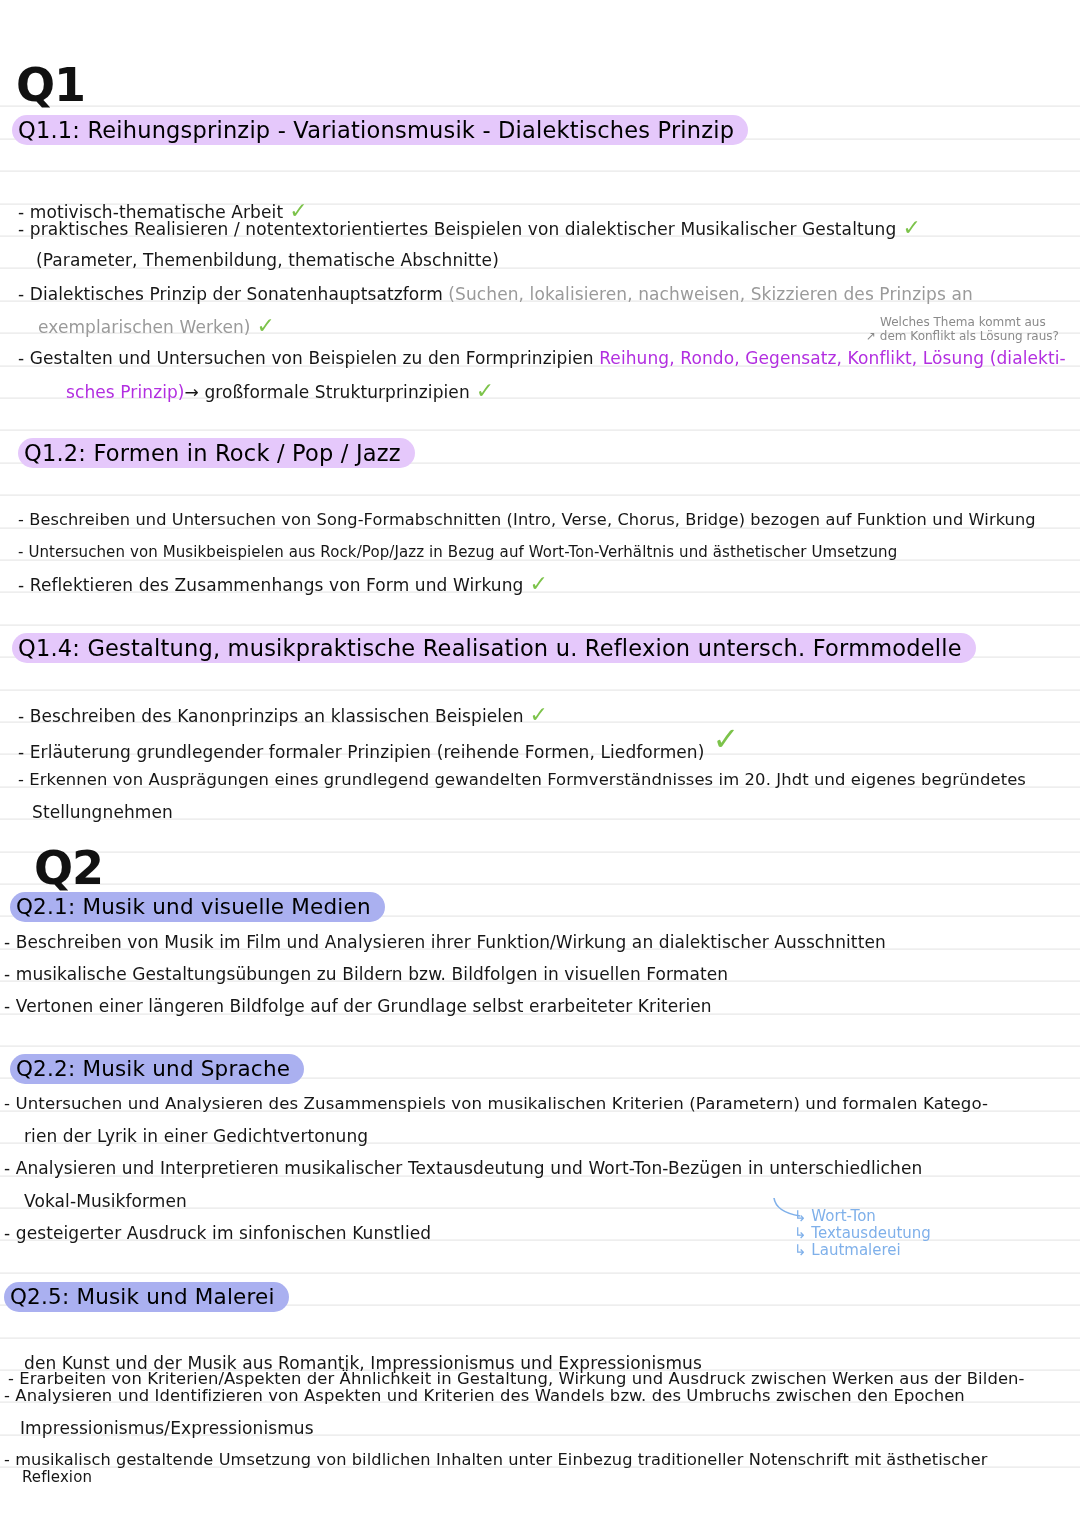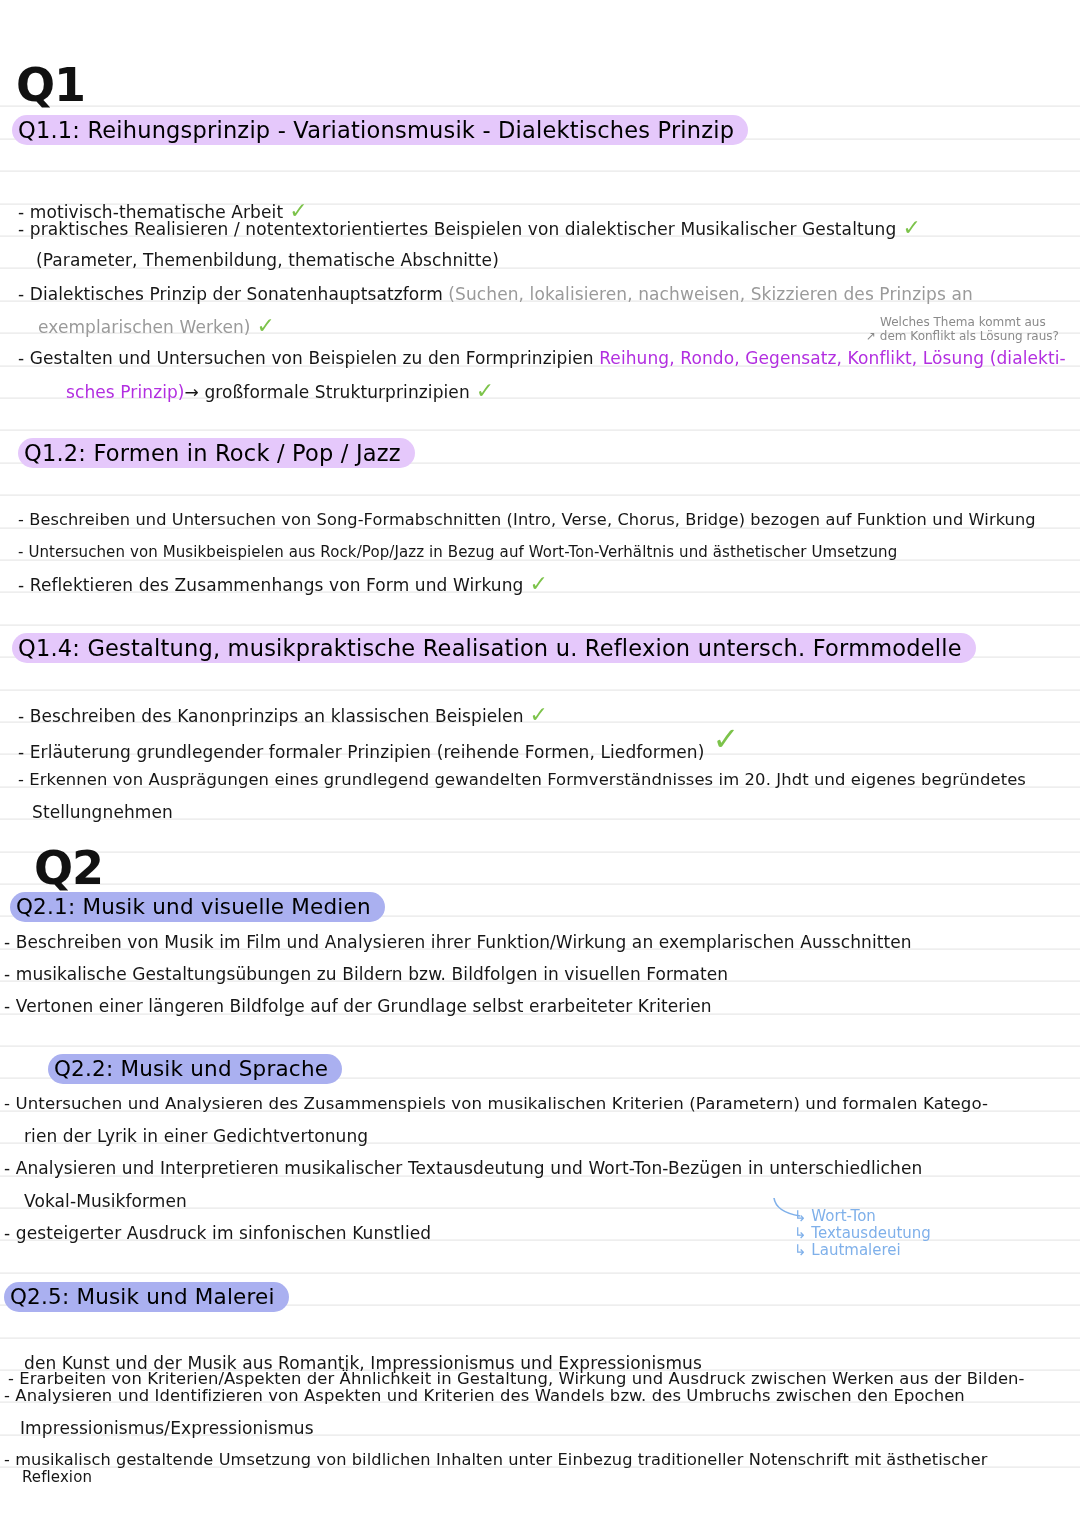--- a/index.html
+++ b/index.html
@@ -128,25 +128,25 @@
 <div class="abs line" style="left:18px; top:735px;">
   <span>- Erläuterung grundlegender formaler Prinzipien (reihende Formen, Liedformen)</span><span class="check-big">✓</span>
 </div>
 <div class="abs line" style="left:18px; top:768px; font-size:16.4px;">- Erkennen von Ausprägungen eines grundlegend gewandelten Formverständnisses im 20. Jhdt und eigenes begründetes</div>
 <div class="abs line" style="left:32px; top:800px;">Stellungnehmen</div>
 
 <div class="abs big-heading" style="left:34px; top:845px;">Q2</div>
 
 <div class="abs sec-heading hl-blue" style="left:10px; top:892px; font-size:21.5px;">Q2.1: Musik und visuelle Medien</div>
 
-<div class="abs line" style="left:4px; top:930px;">- Beschreiben von Musik im Film und Analysieren ihrer Funktion/Wirkung an exemplarischen Ausschnitten</div>
+<div class="abs line" style="left:4px; top:930px;">- Beschreiben von Musik im Film und Analysieren ihrer Funktion/Wirkung an dialektischer Ausschnitten</div>
 <div class="abs line" style="left:4px; top:962px;">- musikalische Gestaltungsübungen zu Bildern bzw. Bildfolgen in visuellen Formaten</div>
 <div class="abs line" style="left:4px; top:994px;">- Vertonen einer längeren Bildfolge auf der Grundlage selbst erarbeiteter Kriterien</div>
 
-<div class="abs sec-heading hl-blue" style="left:10px; top:1054px; font-size:21.5px;margin-left:38px;">Q2.2: Musik und Sprache</div>
+<div class="abs sec-heading hl-blue" style="left:10px; top:1054px; font-size:21.5px;">Q2.2: Musik und Sprache</div>
 
 <div class="abs line" style="left:4px; top:1092px; font-size:16.6px;">- Untersuchen und Analysieren des Zusammenspiels von musikalischen Kriterien (Parametern) und formalen Katego-</div>
 <div class="abs line" style="left:24px; top:1124px;">rien der Lyrik in einer Gedichtvertonung</div>
 <div class="abs line" style="left:4px; top:1156px;">- Analysieren und Interpretieren musikalischer Textausdeutung und Wort-Ton-Bezügen in unterschiedlichen</div>
 <div class="abs line" style="left:24px; top:1189px;">Vokal-Musikformen</div>
 <div class="abs line" style="left:4px; top:1221px;">- gesteigerter Ausdruck im sinfonischen Kunstlied</div>
 
 <svg class="abs" style="left:770px; top:1196px;" width="40" height="24">
   <path d="M4 2 Q6 16 30 20" fill="none" stroke="#7fb0ea" stroke-width="1.6"></path>
 </svg>

